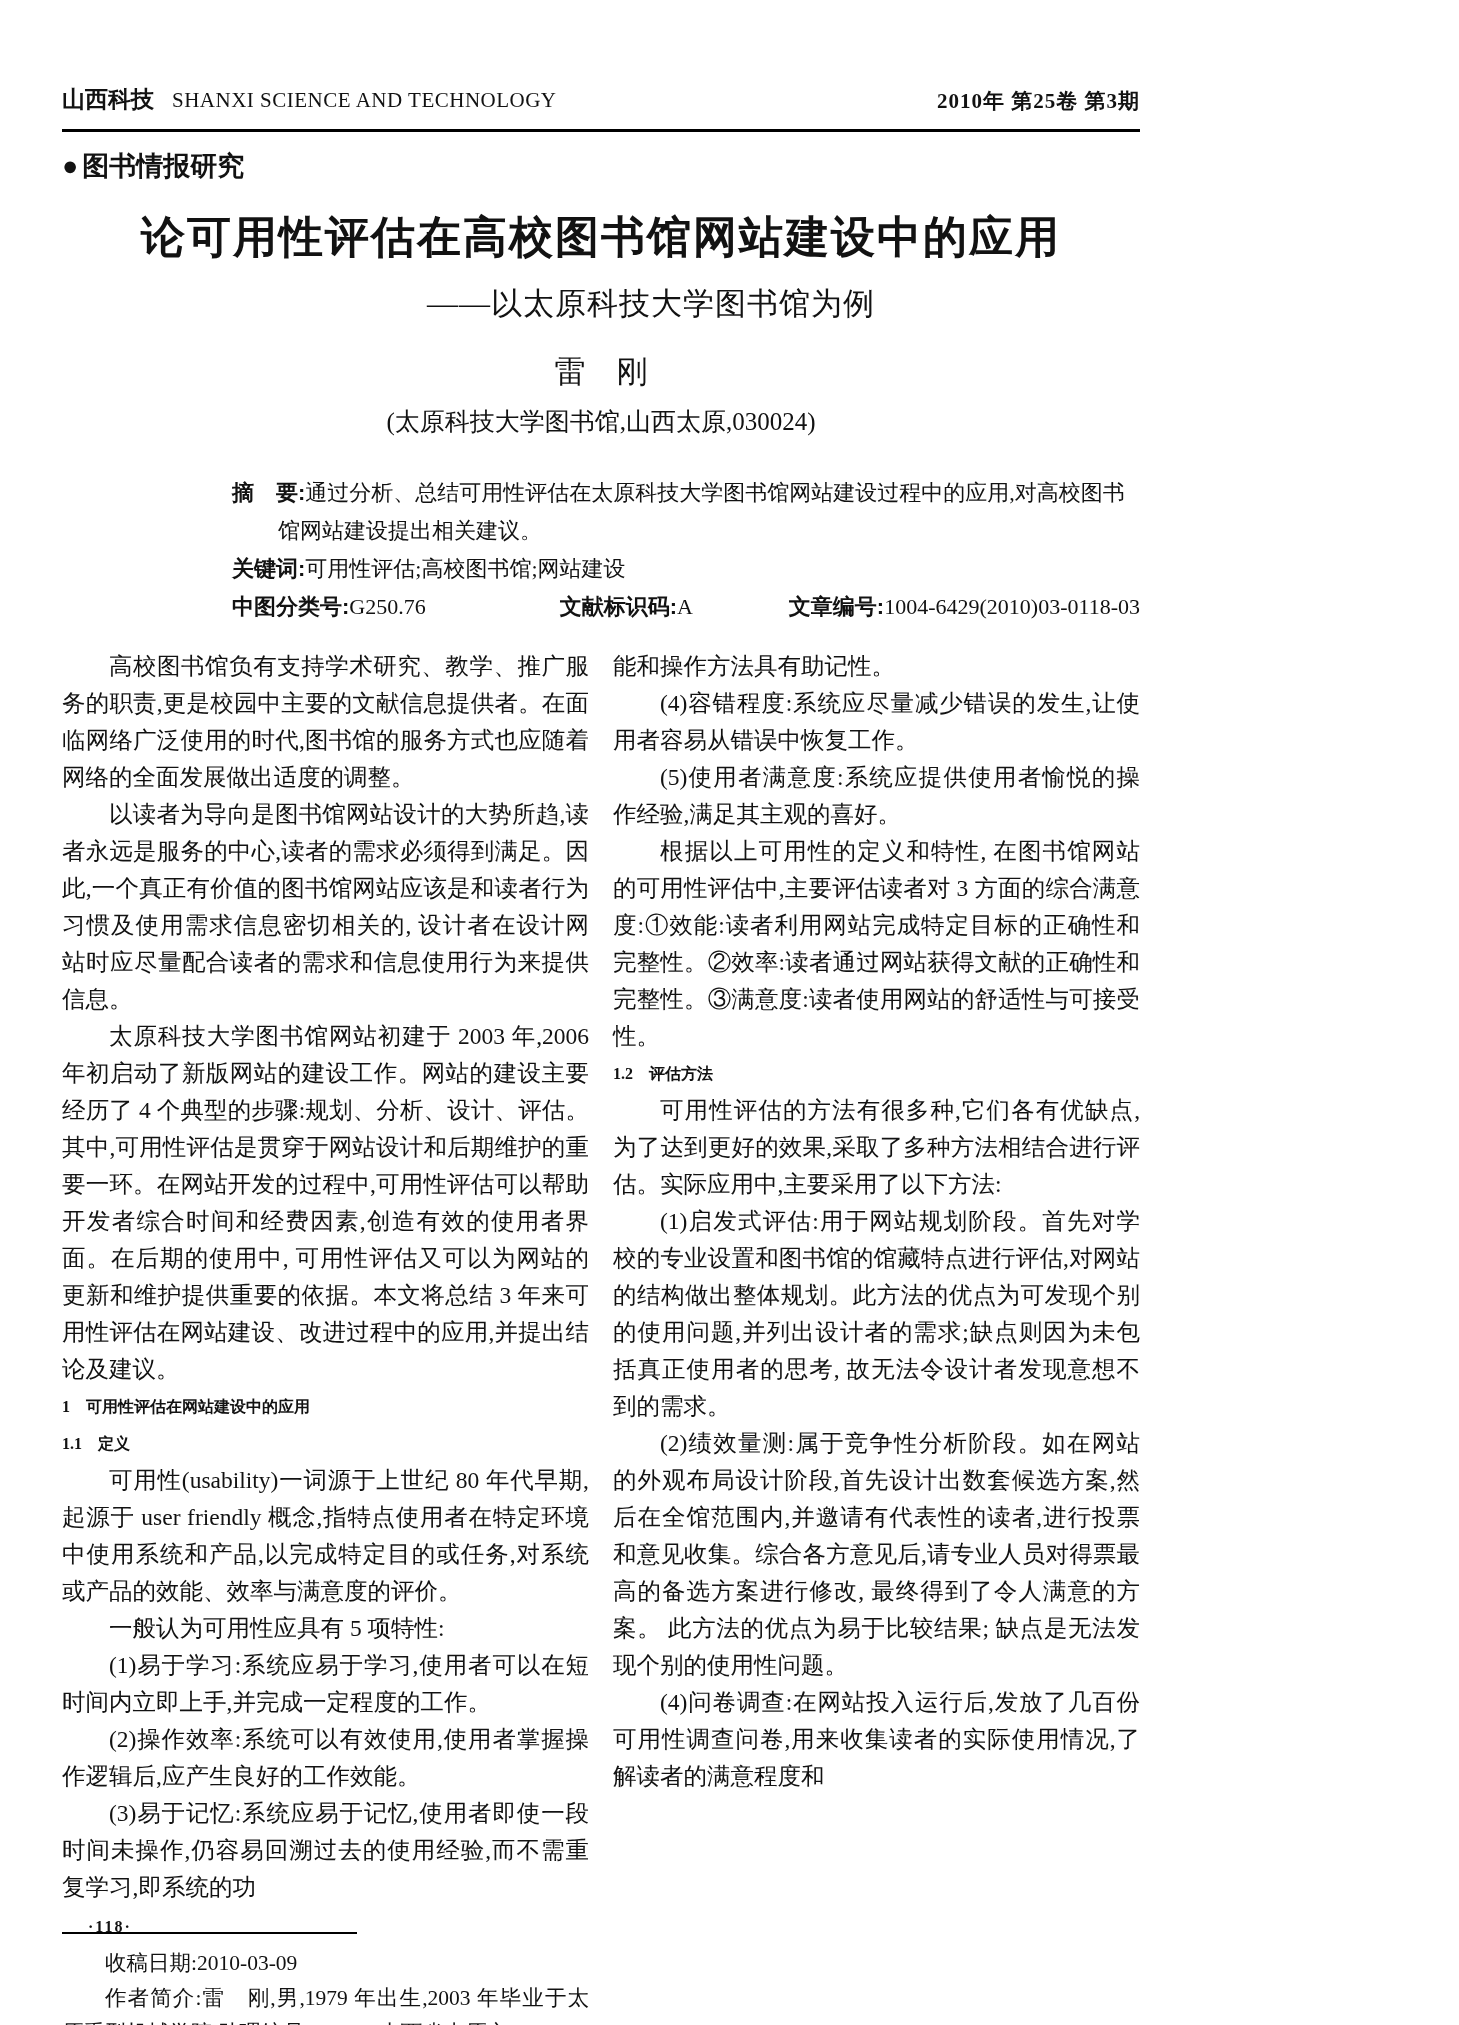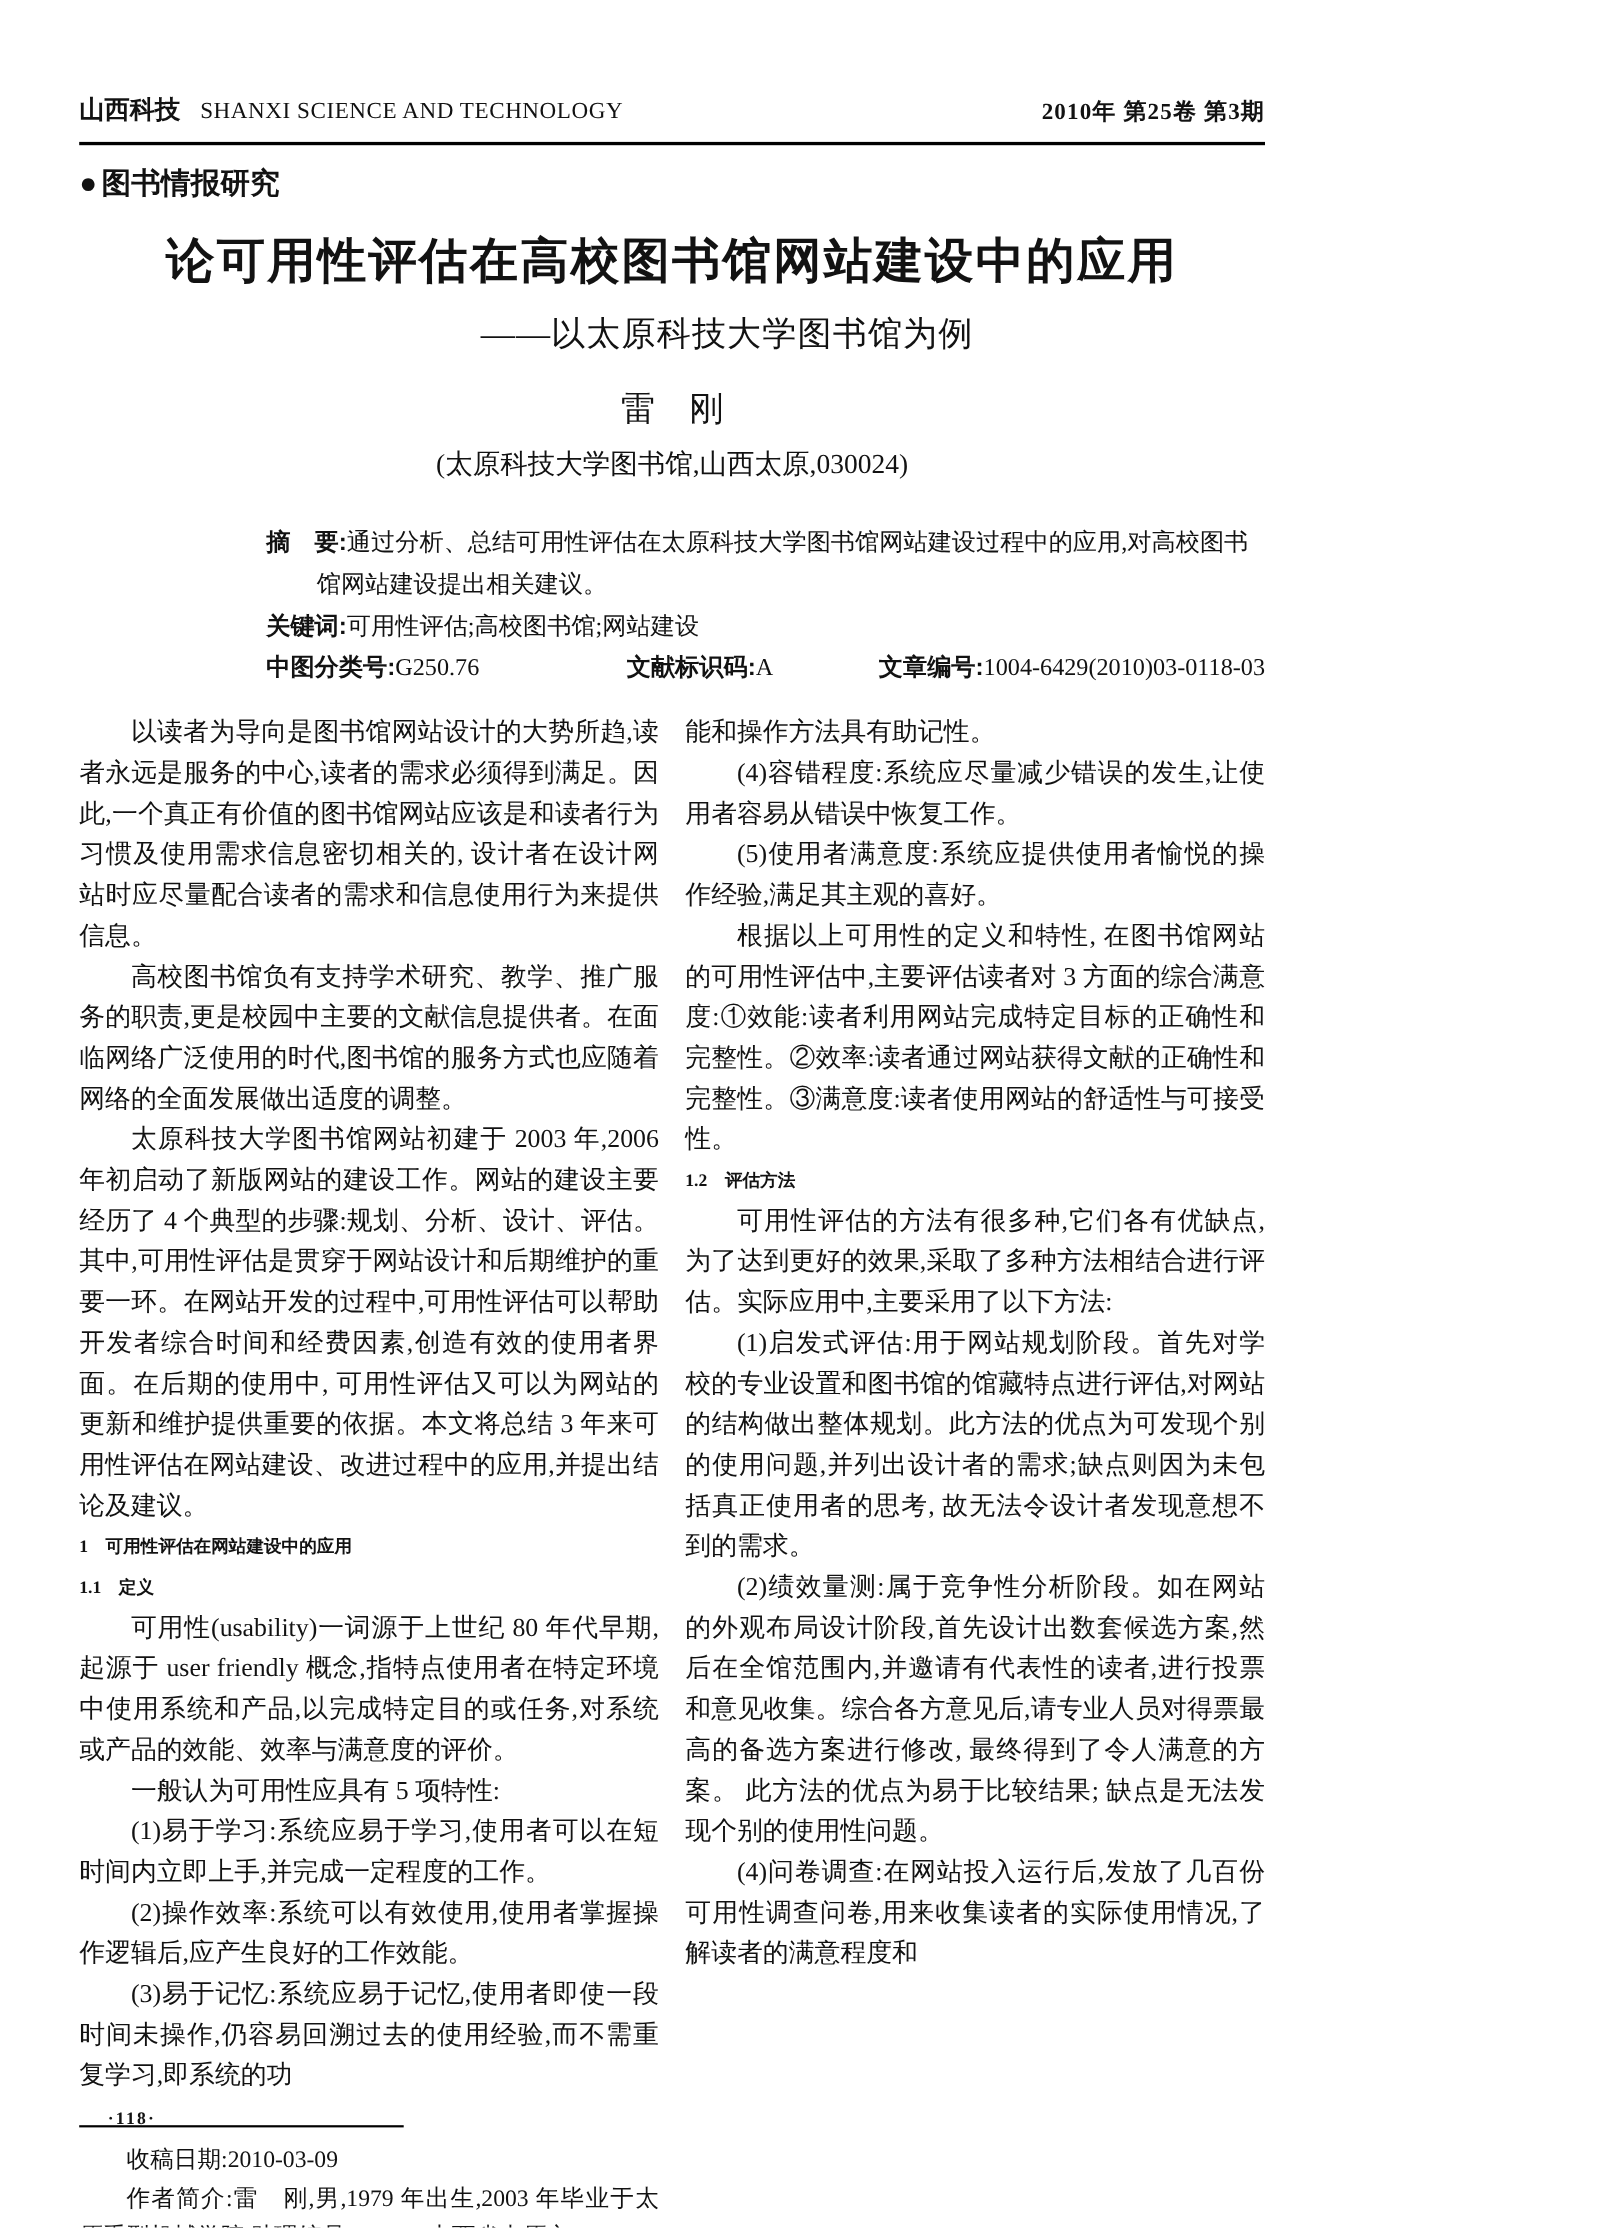--- a/index.html
+++ b/index.html
@@ -3,21 +3,21 @@
 <meta charset="utf-8">
 <style>
   html, body { margin:0; padding:0; }
   body {
     width:1459px; height:2025px;
     background:#ffffff;
     color:#121212;
     font-family:"Liberation Serif", serif;
     overflow:hidden;
   }
-  .page { position:relative; width:1156px; height:2025px;margin-left:10px; }
+  .page { position:relative; width:1156px; height:2025px; }
   .content { position:absolute; left:62px; top:0; width:1078px; }
 
   
   .journal-header {
     display:flex; justify-content:space-between; align-items:flex-end;
     padding-top:84px; padding-bottom:14px;
   }
   .journal-left { display:flex; align-items:baseline; gap:18px; }
   .journal-cn { font-family:"Liberation Sans", sans-serif; font-weight:bold; font-size:23px; }
   .journal-en { font-size:21px; letter-spacing:.5px; }
@@ -113,22 +113,22 @@
       <p class="class-line">
         <span class="seg1"><span class="lbl">中图分类号:</span><span>G250.76</span></span>
         <span class="seg2"><span class="lbl">文献标识码:</span><span>A</span></span>
         <span class="seg3"><span class="lbl">文章编号:</span><span>1004-6429(2010)03-0118-03</span></span>
       </p>
     </div>
 
     <div class="body-columns">
       <div class="col">
         <div id="left-col">
+            <p>高校图书馆负有支持学术研究、教学、推广服务的职责,更是校园中主要的文献信息提供者。在面临网络广泛使用的时代,图书馆的服务方式也应随着网络的全面发展做出适度的调整。</p>
             <p>以读者为导向是图书馆网站设计的大势所趋,读者永远是服务的中心,读者的需求必须得到满足。因此,一个真正有价值的图书馆网站应该是和读者行为习惯及使用需求信息密切相关的, 设计者在设计网站时应尽量配合读者的需求和信息使用行为来提供信息。</p>
-            <p>高校图书馆负有支持学术研究、教学、推广服务的职责,更是校园中主要的文献信息提供者。在面临网络广泛使用的时代,图书馆的服务方式也应随着网络的全面发展做出适度的调整。</p>
             <p>太原科技大学图书馆网站初建于 2003 年,2006 年初启动了新版网站的建设工作。网站的建设主要经历了 4 个典型的步骤:规划、分析、设计、评估。其中,可用性评估是贯穿于网站设计和后期维护的重要一环。在网站开发的过程中,可用性评估可以帮助开发者综合时间和经费因素,创造有效的使用者界面。在后期的使用中, 可用性评估又可以为网站的更新和维护提供重要的依据。本文将总结 3 年来可用性评估在网站建设、改进过程中的应用,并提出结论及建议。</p>
             <p class="h1">1　可用性评估在网站建设中的应用</p>
             <p class="h2">1.1　定义</p>
             <p>可用性(usability)一词源于上世纪 80 年代早期,起源于 user friendly 概念,指特点使用者在特定环境中使用系统和产品,以完成特定目的或任务,对系统或产品的效能、效率与满意度的评价。</p>
             <p>一般认为可用性应具有 5 项特性:</p>
             <p>(1)易于学习:系统应易于学习,使用者可以在短时间内立即上手,并完成一定程度的工作。</p>
             <p>(2)操作效率:系统可以有效使用,使用者掌握操作逻辑后,应产生良好的工作效能。</p>
             <p>(3)易于记忆:系统应易于记忆,使用者即使一段时间未操作,仍容易回溯过去的使用经验,而不需重复学习,即系统的功</p>
           </div>
         <div class="footnote">

